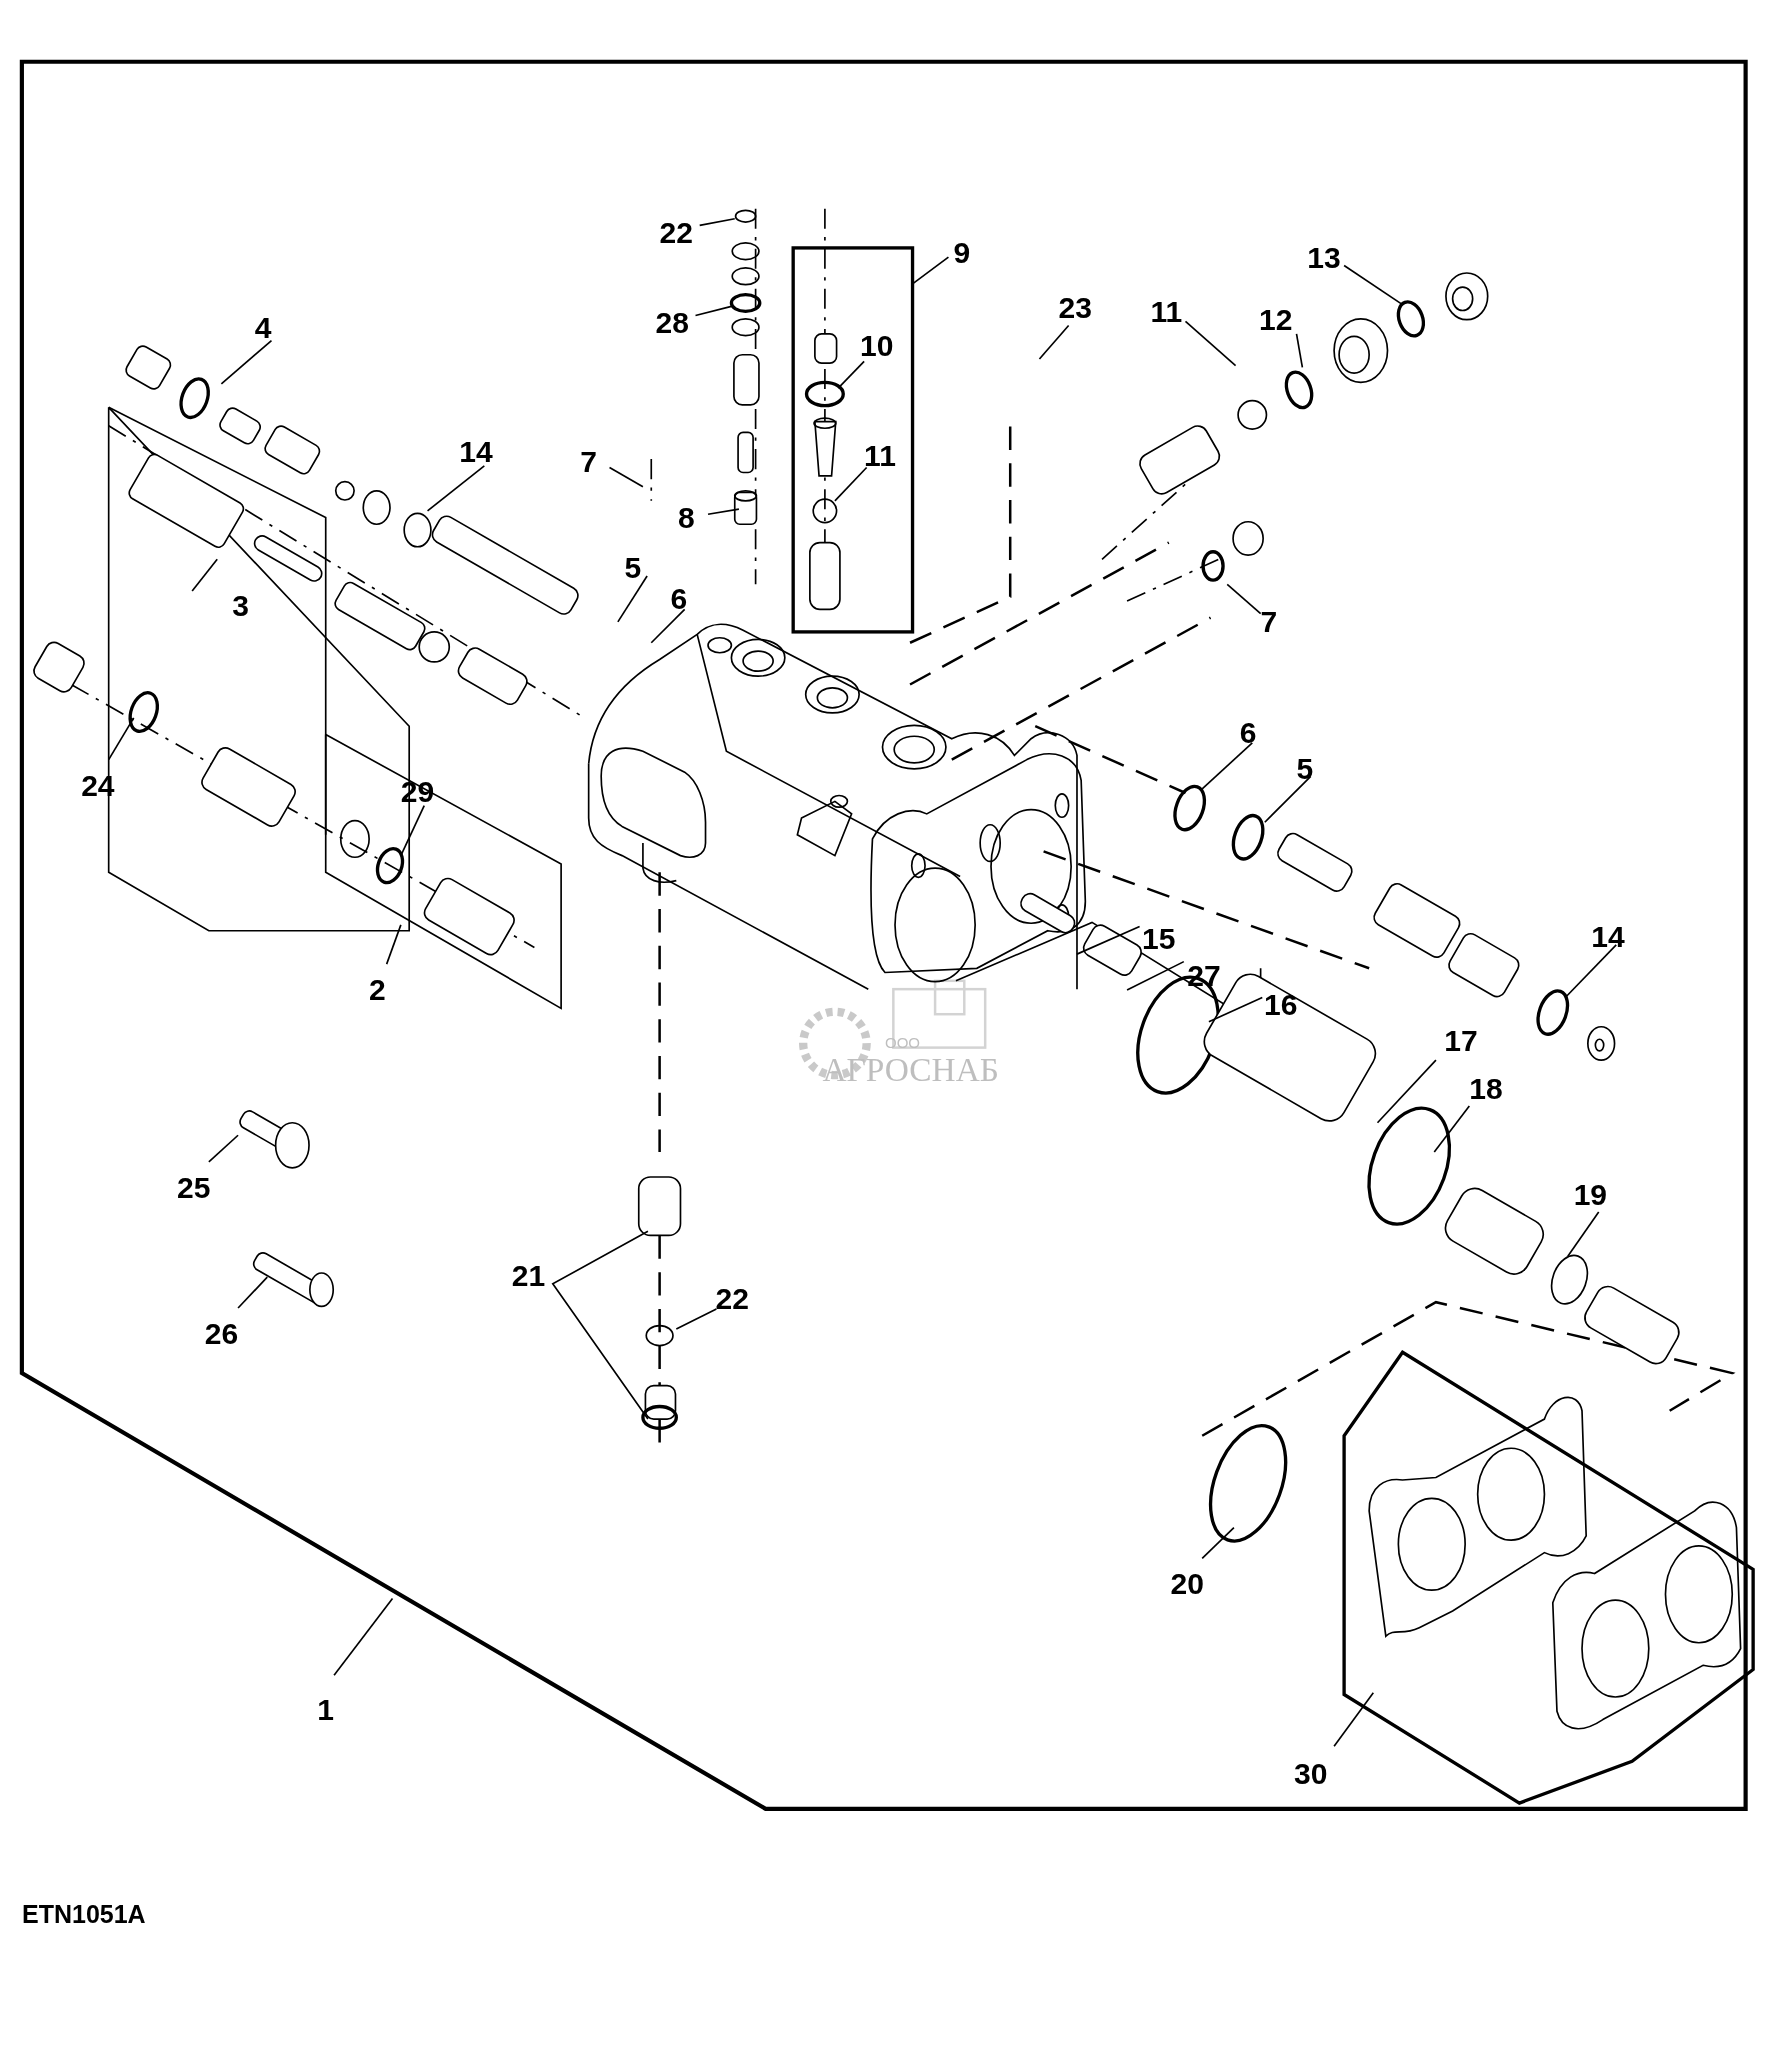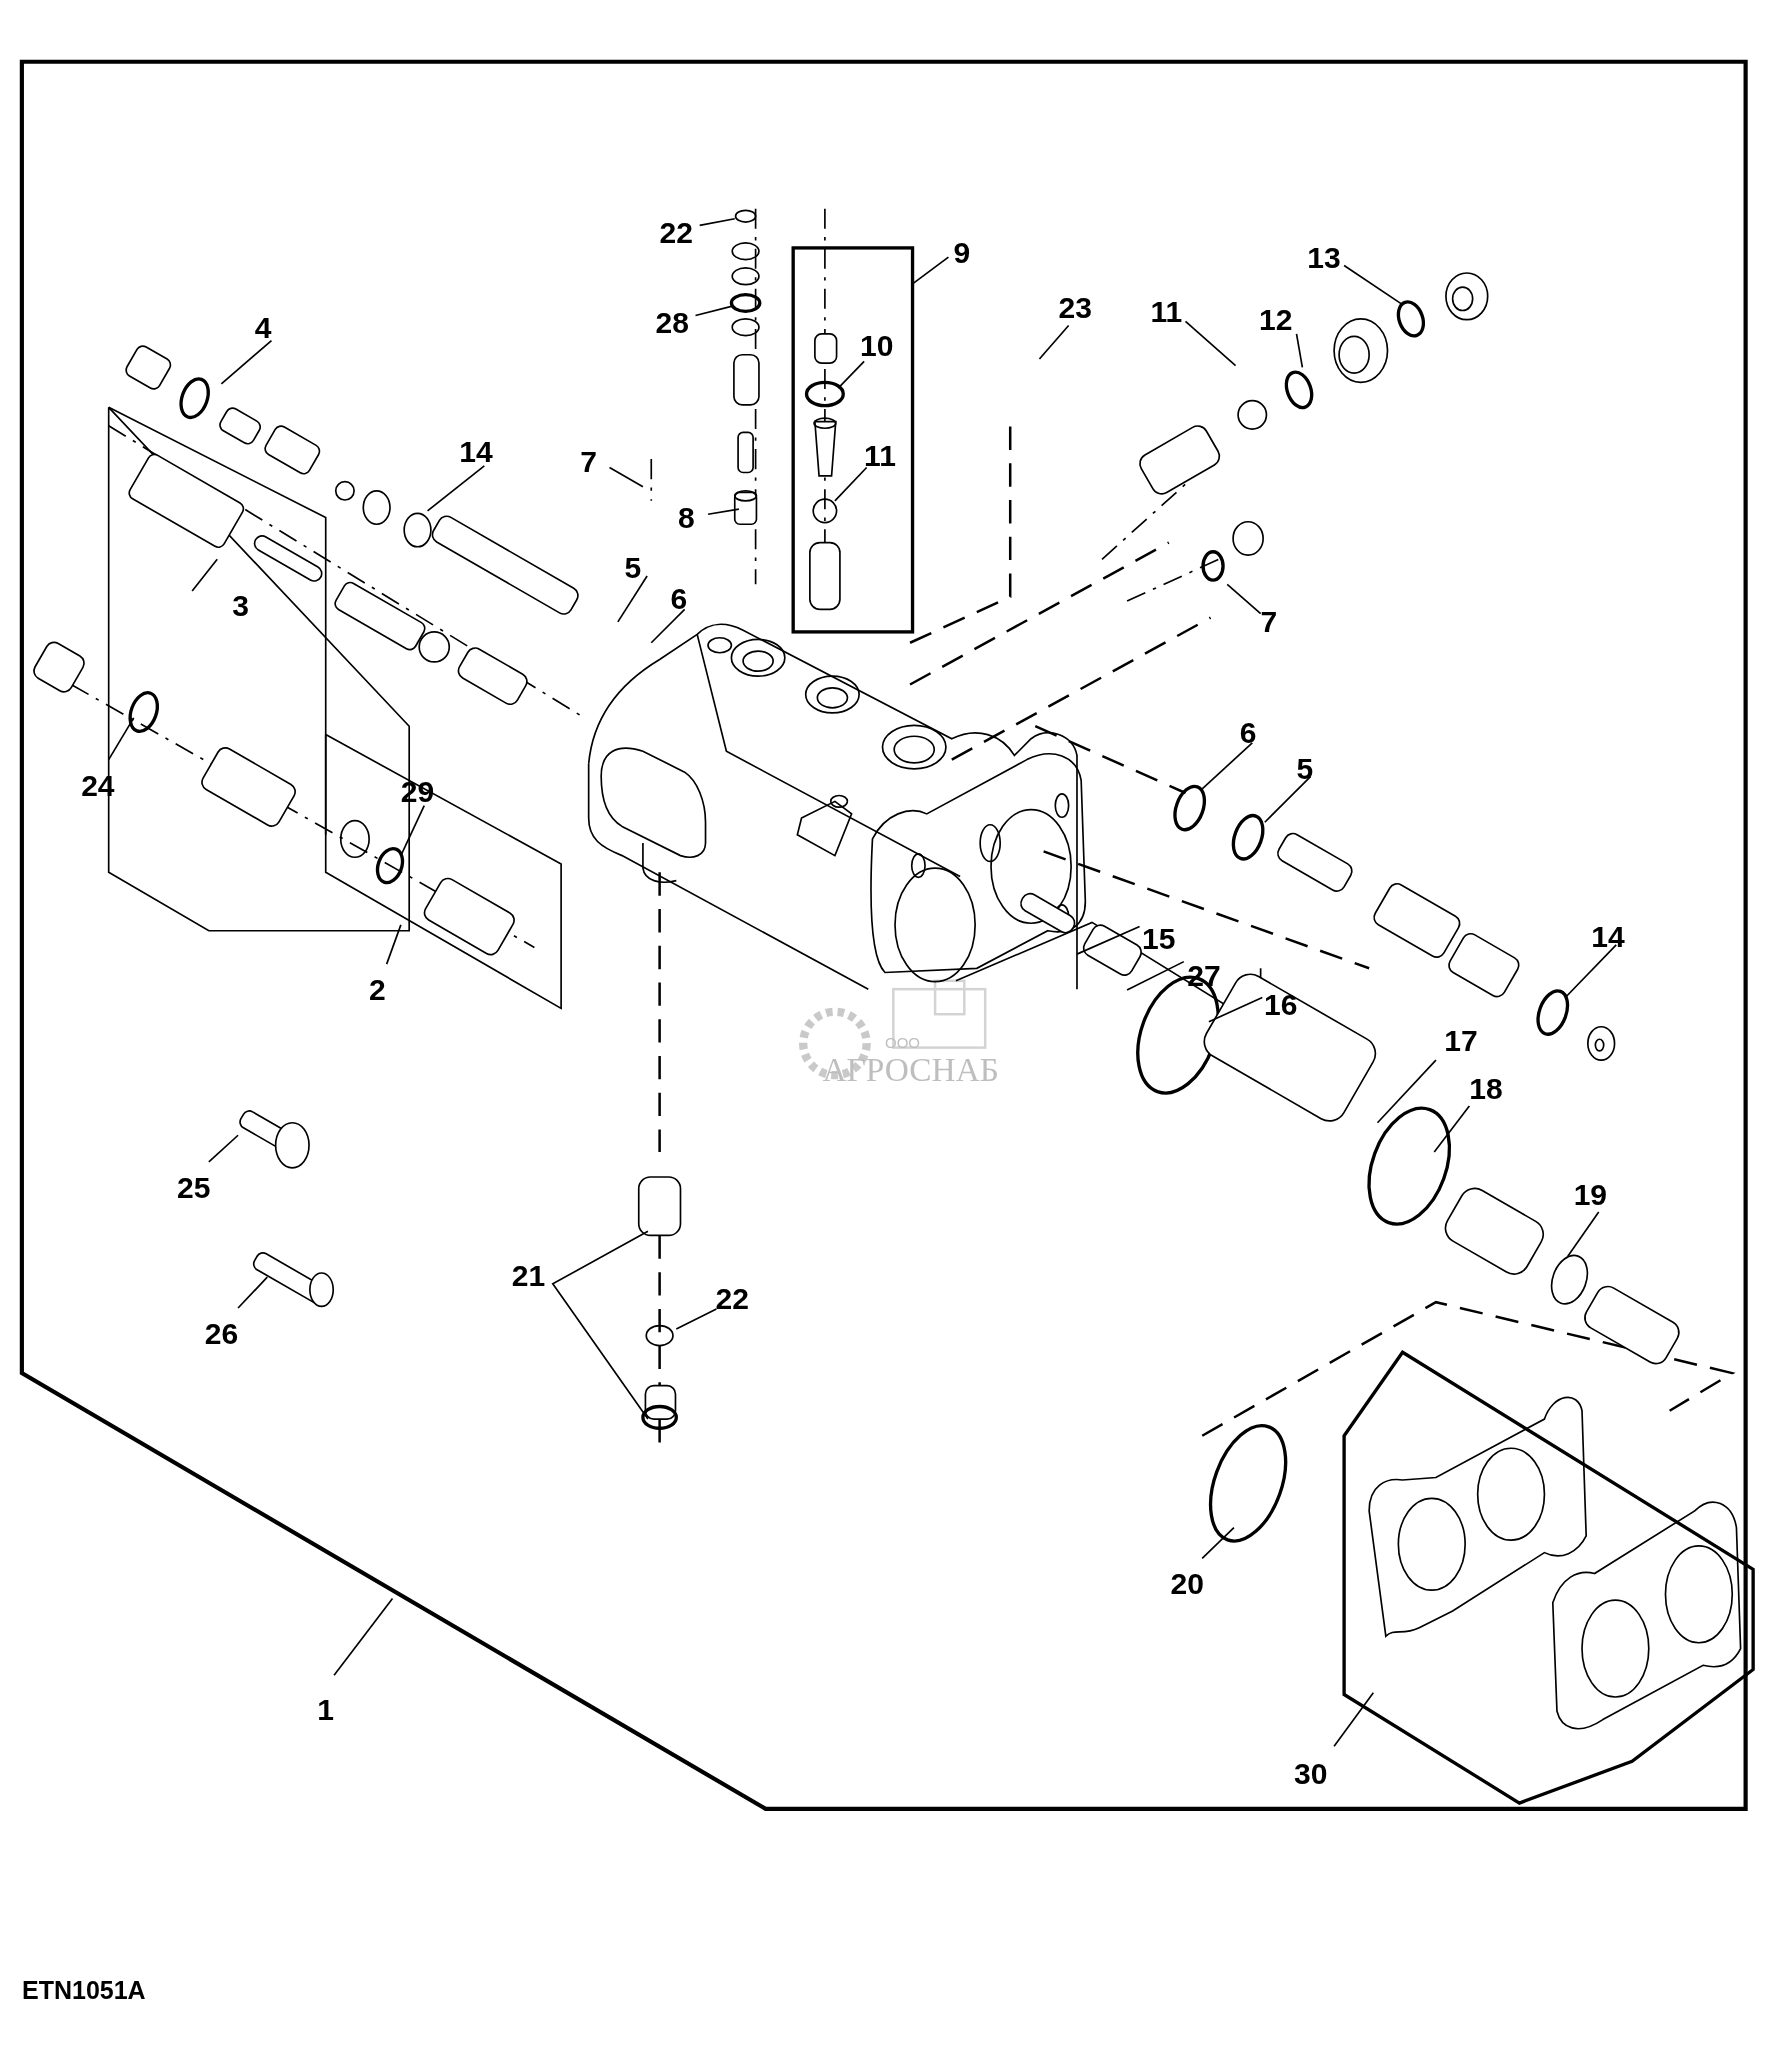--- a/index.html
+++ b/index.html
@@ -1,19 +1,19 @@
 <!DOCTYPE html>
 <html style="font-size:13.4px"><head>
   <meta charset="utf-8">
   <style>
     html, body { margin: 0; padding: 0; background: #ffffff; }
     body { width: 1775px; height: 2071px; position: relative; overflow: hidden; }
     svg#diagram { position: absolute; left: 0; top: 0; width: 1775px; height: 2071px; }
     .lbl { font-family: "Liberation Sans", sans-serif; font-weight: bold; font-size: 36px; fill: #000; }
-    .fig-id { position: absolute; left: 22px; top: 1976px; font-family: "Liberation Sans", sans-serif; font-weight: bold; font-size: 25px; color: #000; }
+    .fig-id { position: absolute; left: 22px; top: 1900px; font-family: "Liberation Sans", sans-serif; font-weight: bold; font-size: 25px; color: #000; }
     .wm { font-family: "Liberation Serif", serif; font-size: 40px; fill: #b8b8b8; }
     .wm-small { font-family: "Liberation Sans", sans-serif; font-size: 18px; fill: #b8b8b8; }
     .frame { fill: none; stroke: #000; stroke-width: 5; }
     .box { fill: none; stroke: #000; stroke-width: 2; }
     .box-thick { fill: none; stroke: #000; stroke-width: 4; }
     .part { fill: #fff; stroke: #000; stroke-width: 2; }
     .ring { fill: none; stroke: #000; stroke-width: 4; }
     .ring-thin { fill: none; stroke: #000; stroke-width: 2; }
     .leader { fill: none; stroke: #000; stroke-width: 2; }
     .axis { fill: none; stroke: #000; stroke-width: 2; stroke-dasharray: 24 10 4 10; }

